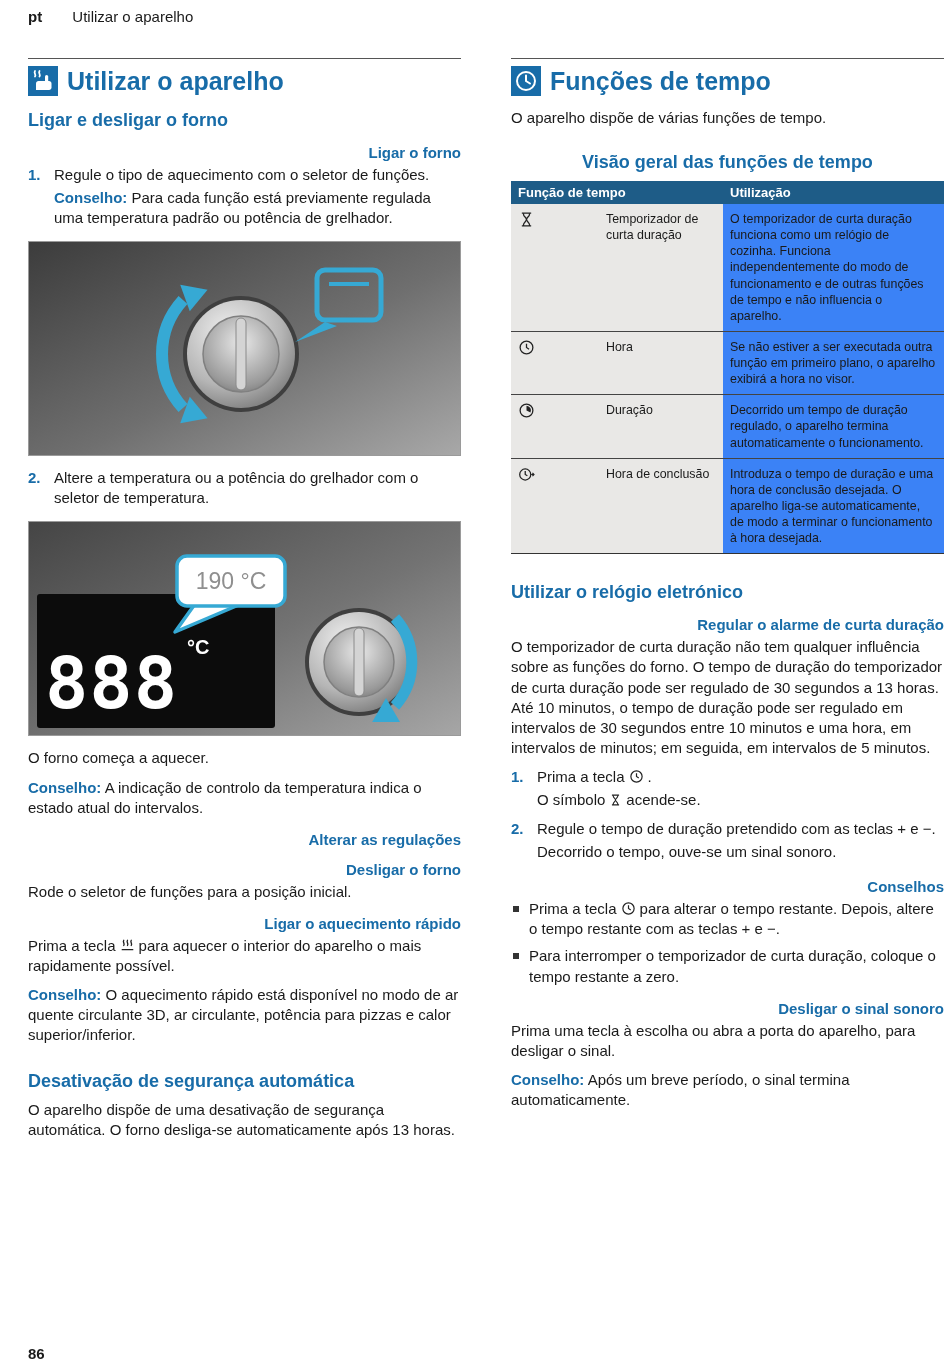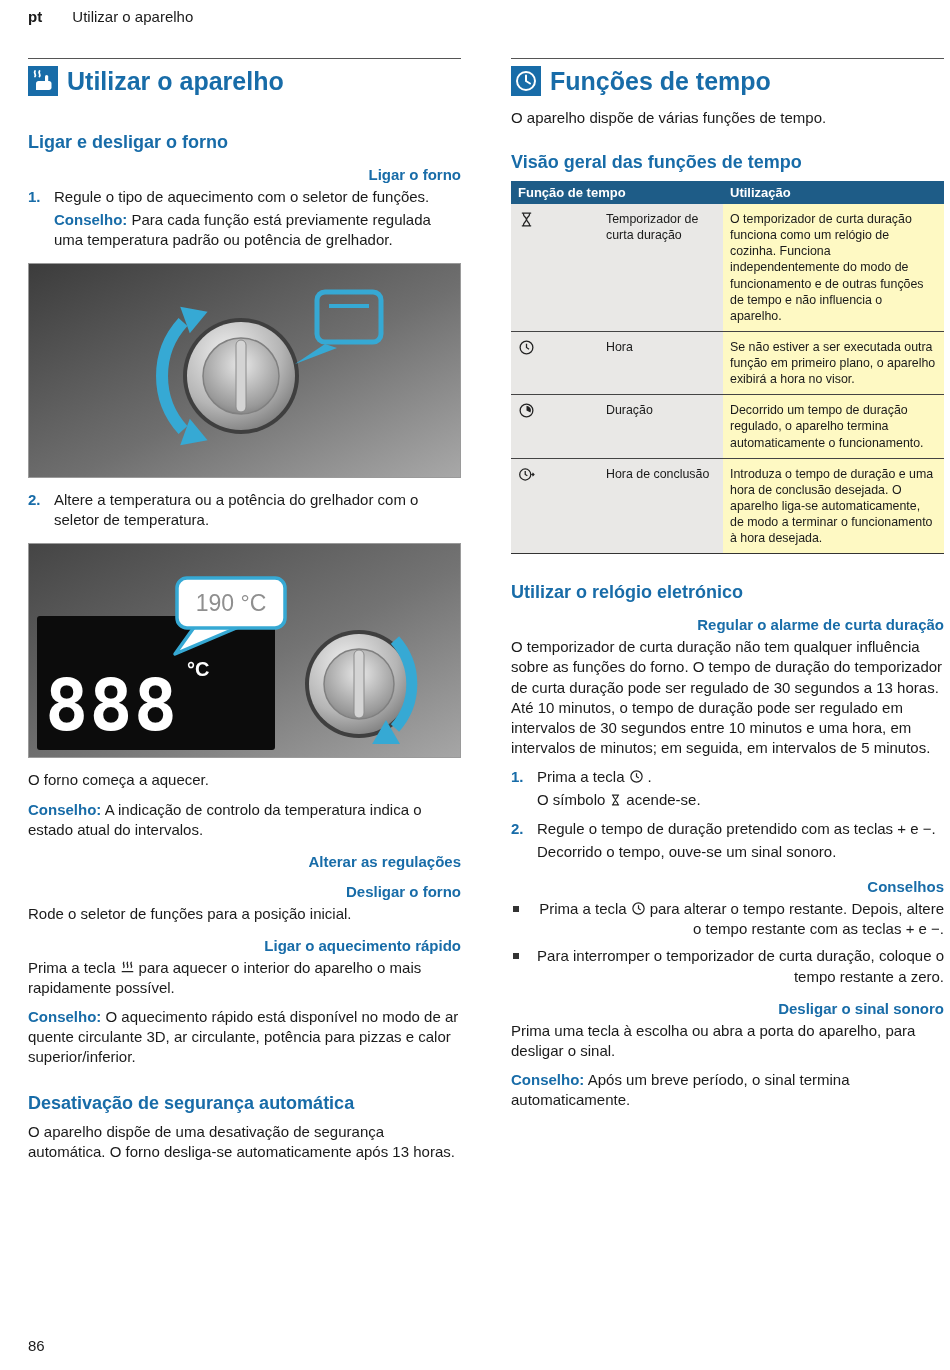--- a/index.html
+++ b/index.html
@@ -13,44 +13,44 @@
   .page{width:950px;height:1370px;position:relative;background:#fff;overflow:hidden;}
   .page-header{position:absolute;top:8px;left:28px;font-size:15px;}
   .lang{font-weight:bold;}
   .running-title{margin-left:26px;}
   .columns{position:absolute;top:58px;left:28px;display:flex;gap:50px;}
   .col{width:433px;}
   .sec-head{border-top:1px solid #555;padding-top:7px;display:flex;align-items:center;gap:9px;margin-bottom:4px;}
   .sec-icon{width:30px;height:30px;flex:none;}
   .sec-icon svg{display:block;}
   .sec-title{color:var(--accent);font-size:25px;font-weight:bold;}
-  .h2{color:var(--accent);font-size:18px;font-weight:bold;margin:36px 0 8px;}
+  .h2{color:var(--accent);font-size:18px;font-weight:bold;margin:14px 0 8px;}
   .h2-solo{margin-top:26px;}
   .h3{color:var(--accent);font-size:15px;font-weight:bold;margin:13px 0 4px;text-align:right;}
   p{margin:3px 0 9px;font-size:15px;line-height:1.34;}
   .p0{margin:0 0 3px;}
   .tip{color:var(--accent);font-weight:bold;}
   .step{display:flex;margin:2px 0 6px;}
   .num{color:var(--accent);font-weight:bold;width:26px;flex:none;font-size:15px;line-height:1.34;}
   .step-body{flex:1;}
   .figure{width:433px;height:215px;margin:10px 0 12px;border:1px solid #9a9a9a;background:#666;}
   .figure svg{display:block;}
   table.ft{border-collapse:collapse;width:100%;margin:6px 0 8px;border-bottom:1px solid #333;}
   .ft th{background:var(--thbg);color:#fff;text-align:left;font-size:13px;padding:4px 7px;font-weight:bold;}
   .ft td{vertical-align:top;font-size:12.4px;line-height:1.3;padding:7px 7px;border-top:1px solid #444;}
   .ft tbody tr:first-child td{border-top:none;}
   td.ticon{width:88px;background:var(--rowgray);}
   td.tname{width:124px;background:var(--rowgray);}
-  td.tdesc{background:#fef9c3;}
+  td.tdesc{background:#3b82f6;}
   .inline-icon{display:inline-block;vertical-align:-2px;margin:0 4px;}
   .inline-icon svg{display:block;}
-  .bullet{display:flex;margin:0 0 7px;text-align:right;}
+  .bullet{display:flex;margin:0 0 7px;}
   .sq{width:6px;height:6px;background:#333;flex:none;margin:7px 10px 0 2px;}
   .bullet p{margin:0;}
-  .page-footer{position:absolute;left:28px;bottom:16px;font-size:15px;}
+  .page-footer{position:absolute;left:28px;bottom:8px;font-size:15px;font-weight:bold;}
 </style>
 </head>
 <body>
 
 <div class="page">
 
   <div class="page-header">
     <span class="lang">pt</span>
     <span class="running-title">Utilizar o aparelho</span>
   </div>
@@ -202,21 +202,21 @@
             <rect width="30" height="30" fill="#186ca8"></rect>
             <circle cx="15" cy="15" r="9" fill="none" stroke="#fff" stroke-width="2"></circle>
             <path d="M15 9.5V15l4 2.5" fill="none" stroke="#fff" stroke-width="2" stroke-linecap="round"></path>
           </svg>
         </span>
         <span class="sec-title">Funções de tempo</span>
       </div>
 
       <p style="margin-top:12px;">O aparelho dispõe de várias funções de tempo.</p>
 
-      <div class="h2" style="margin-top:24px;">Visão geral das funções de tempo</div>
+      <div class="h2" style="margin-top:24px;text-align:center;">Visão geral das funções de tempo</div>
 
       <table class="ft">
         <thead>
           <tr>
             <th colspan="2">Função de tempo</th>
             <th>Utilização</th>
           </tr>
         </thead>
         <tbody>
           <tr>

